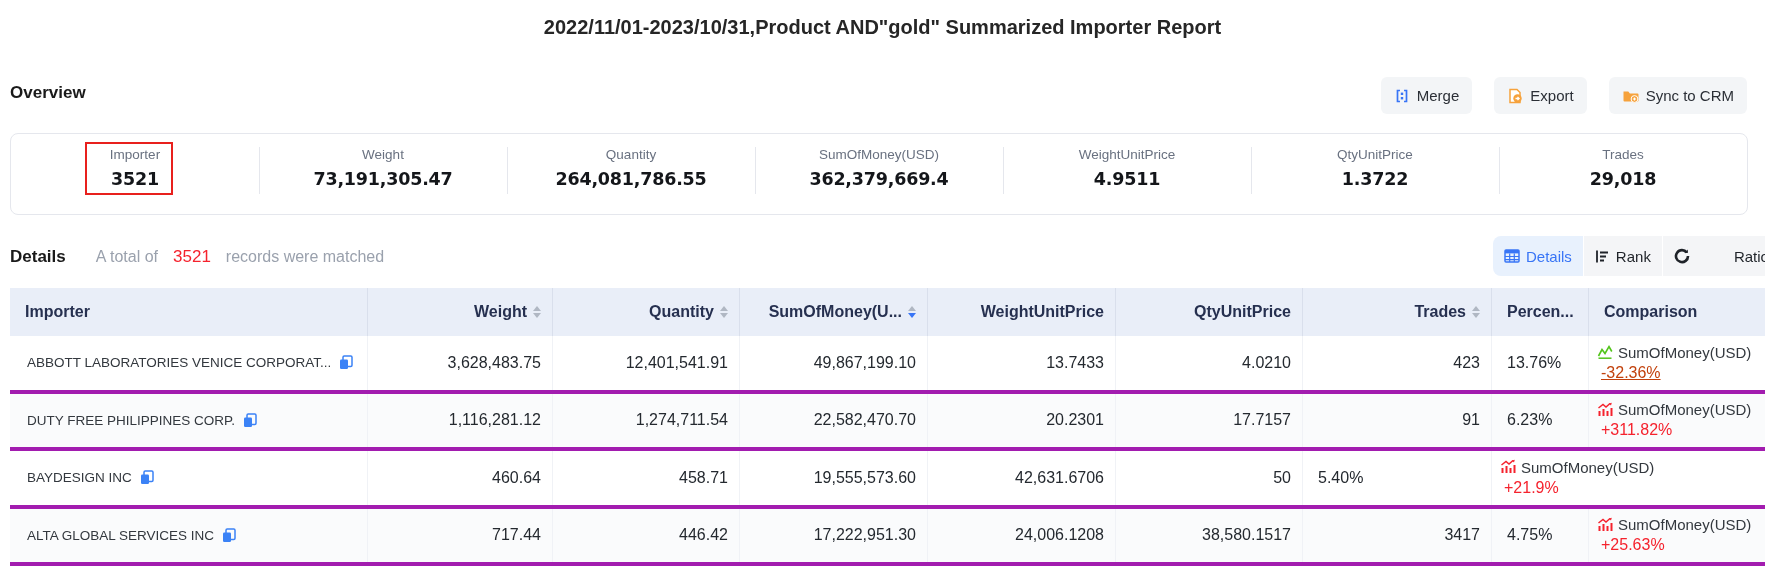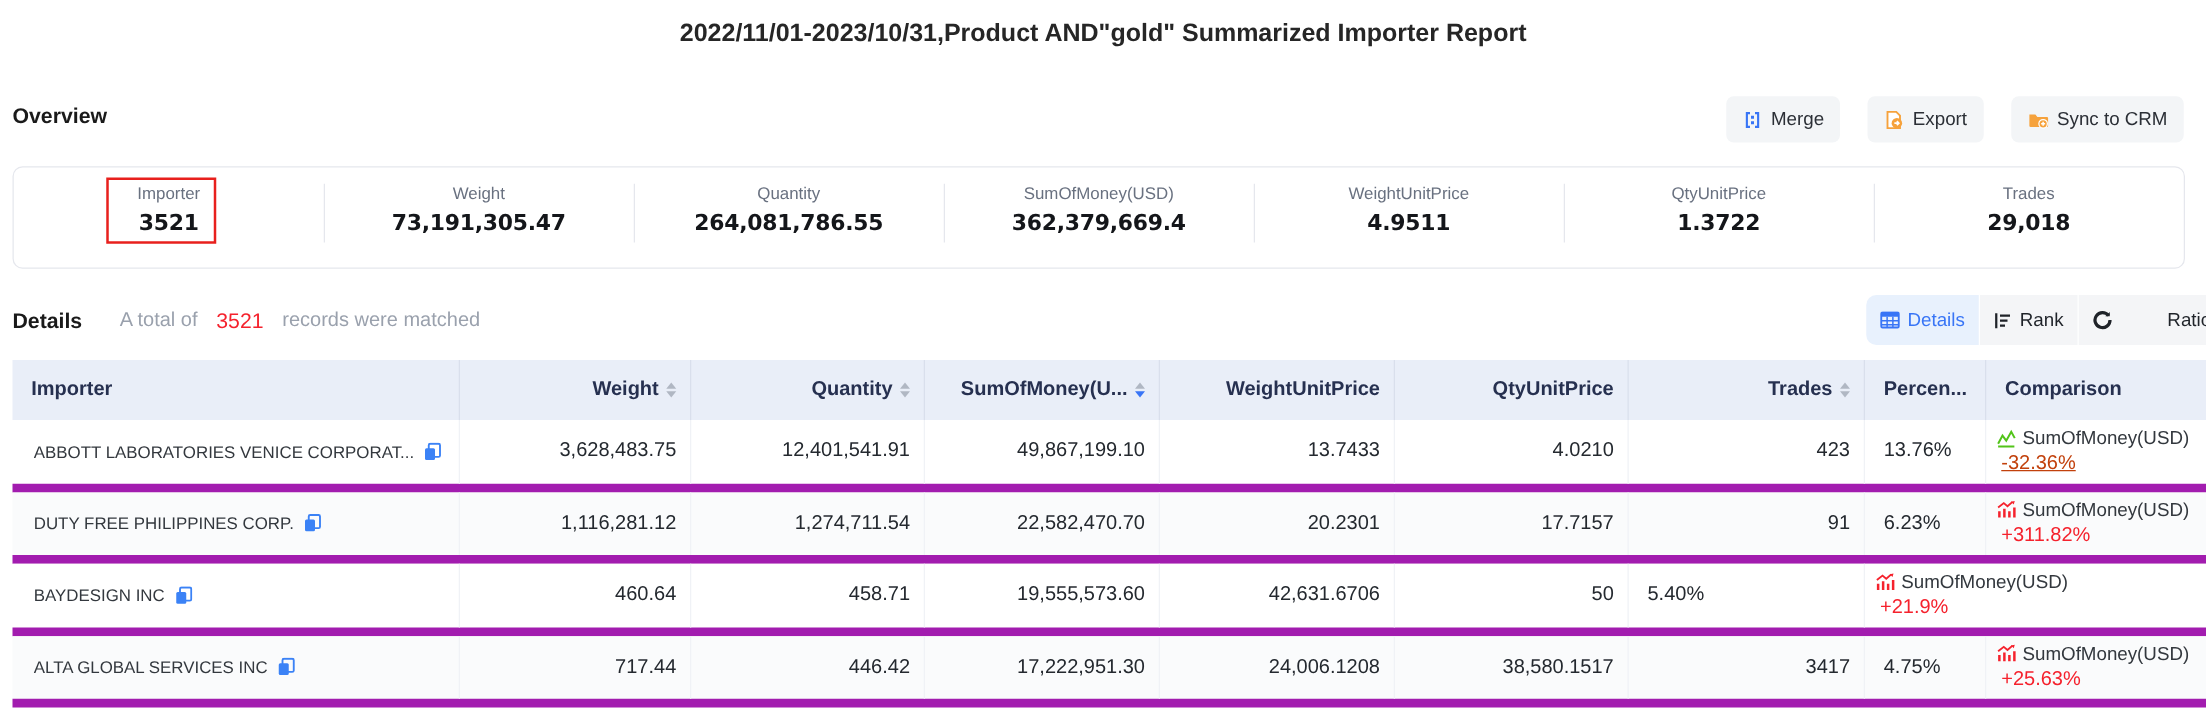--- a/index.html
+++ b/index.html
@@ -23,21 +23,21 @@
   .tabs { position:absolute; left:1493px; top:236px; display:flex; gap:1px; }
   .tab { height:40px; display:flex; align-items:center; gap:6px; padding:0 11px; background:#f4f5f7; font-size:15px; color:#1f2329; cursor:pointer; }
   .tab:first-child { border-radius:8px 0 0 8px; }
   .tab:last-child { border-radius:0 8px 8px 0;gap:44px; }
   .tab.active { background:#e8f1fd; color:#3875f6; }
   .table { position:absolute; left:10px; top:288px; width:1755px; }
   .trow { display:grid; grid-template-columns:358px 185px 187px 188px 188px 187px 189px 97px minmax(0,1fr); }
   .thead { background:#e9eef8; height:48px; }
   .thead .cell { font-weight:700; color:#263050; font-size:16px; border-right:1px solid #d9dfec; display:flex; align-items:center; }
   .thead .cell:last-child { border-right:none; }
-  .tbody .trow { height:57.5px; border-bottom:7px solid #a21caf; background:#fff; }
+  .tbody .trow { height:57.5px; border-bottom:4px solid #a21caf; background:#fff; }
   .tbody .trow:nth-child(even) { background:#fafbfc; }
   .tbody .cell { font-size:16px; color:#24292f; border-right:1px solid #f0f2f6; display:flex; align-items:center; }
   .tbody .cell:last-child { border-right:none; }
   .cell.num { justify-content:flex-end; padding-right:11px; }
   .cell.left { padding-left:15px; }
   .tbody .cell.imp-cell { font-size:13.5px; color:#33383e; padding-left:17px; }
   .imp-name { white-space:nowrap; overflow:hidden; }
   .copy-icon { margin-left:8px; flex:0 0 auto; display:inline-flex; }
   .cmp-cell { flex-direction:column; align-items:flex-start !important; justify-content:center; padding-left:8px; gap:3px; }
   .cmp-line1 { display:flex; align-items:center; gap:5px; font-size:15px; color:#33383e; }

